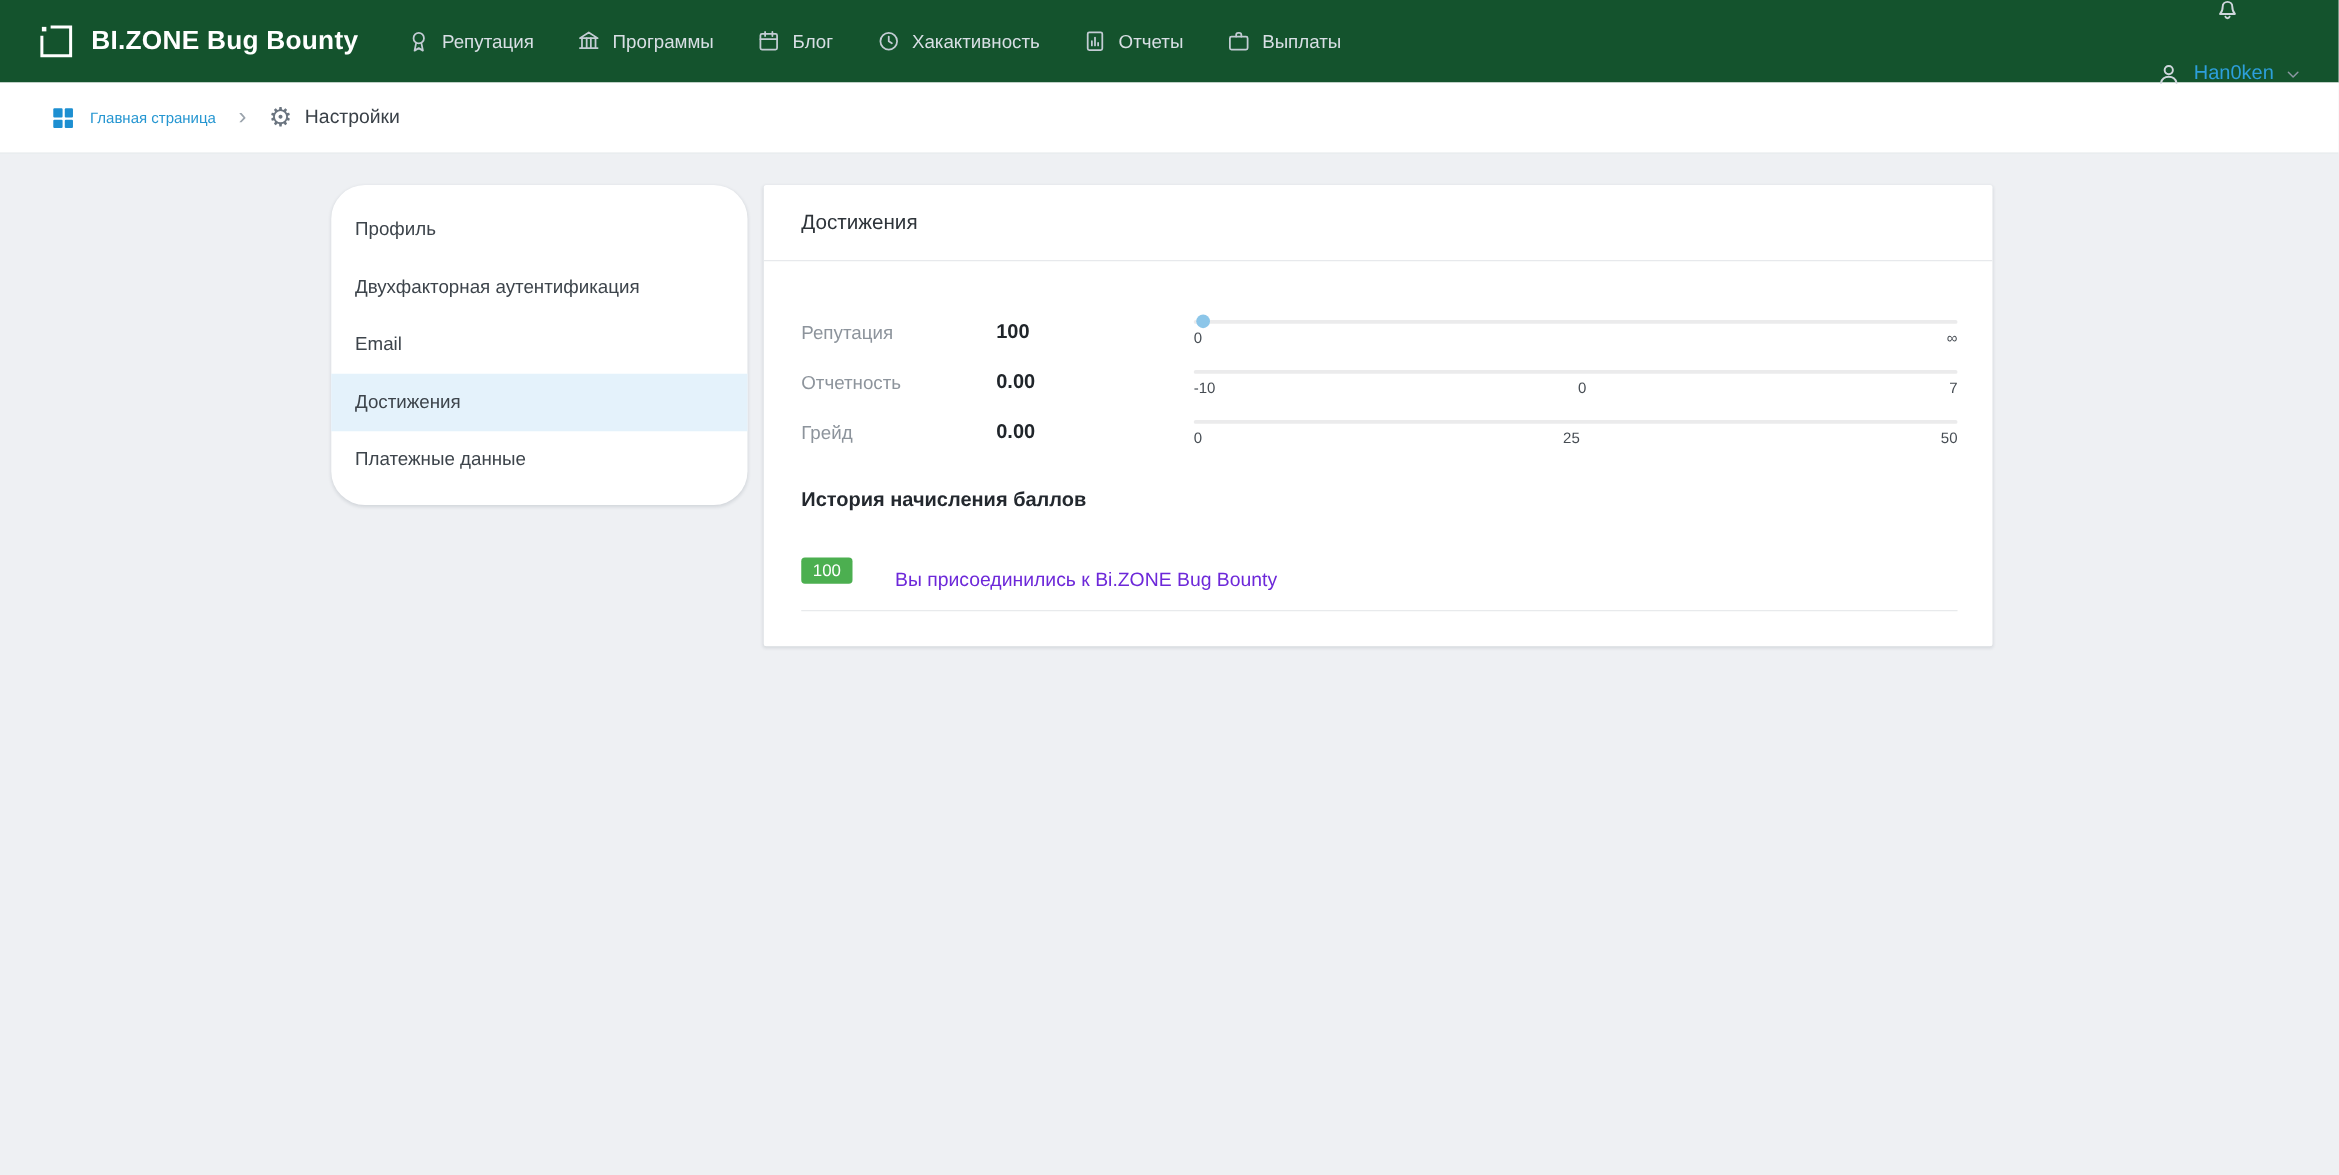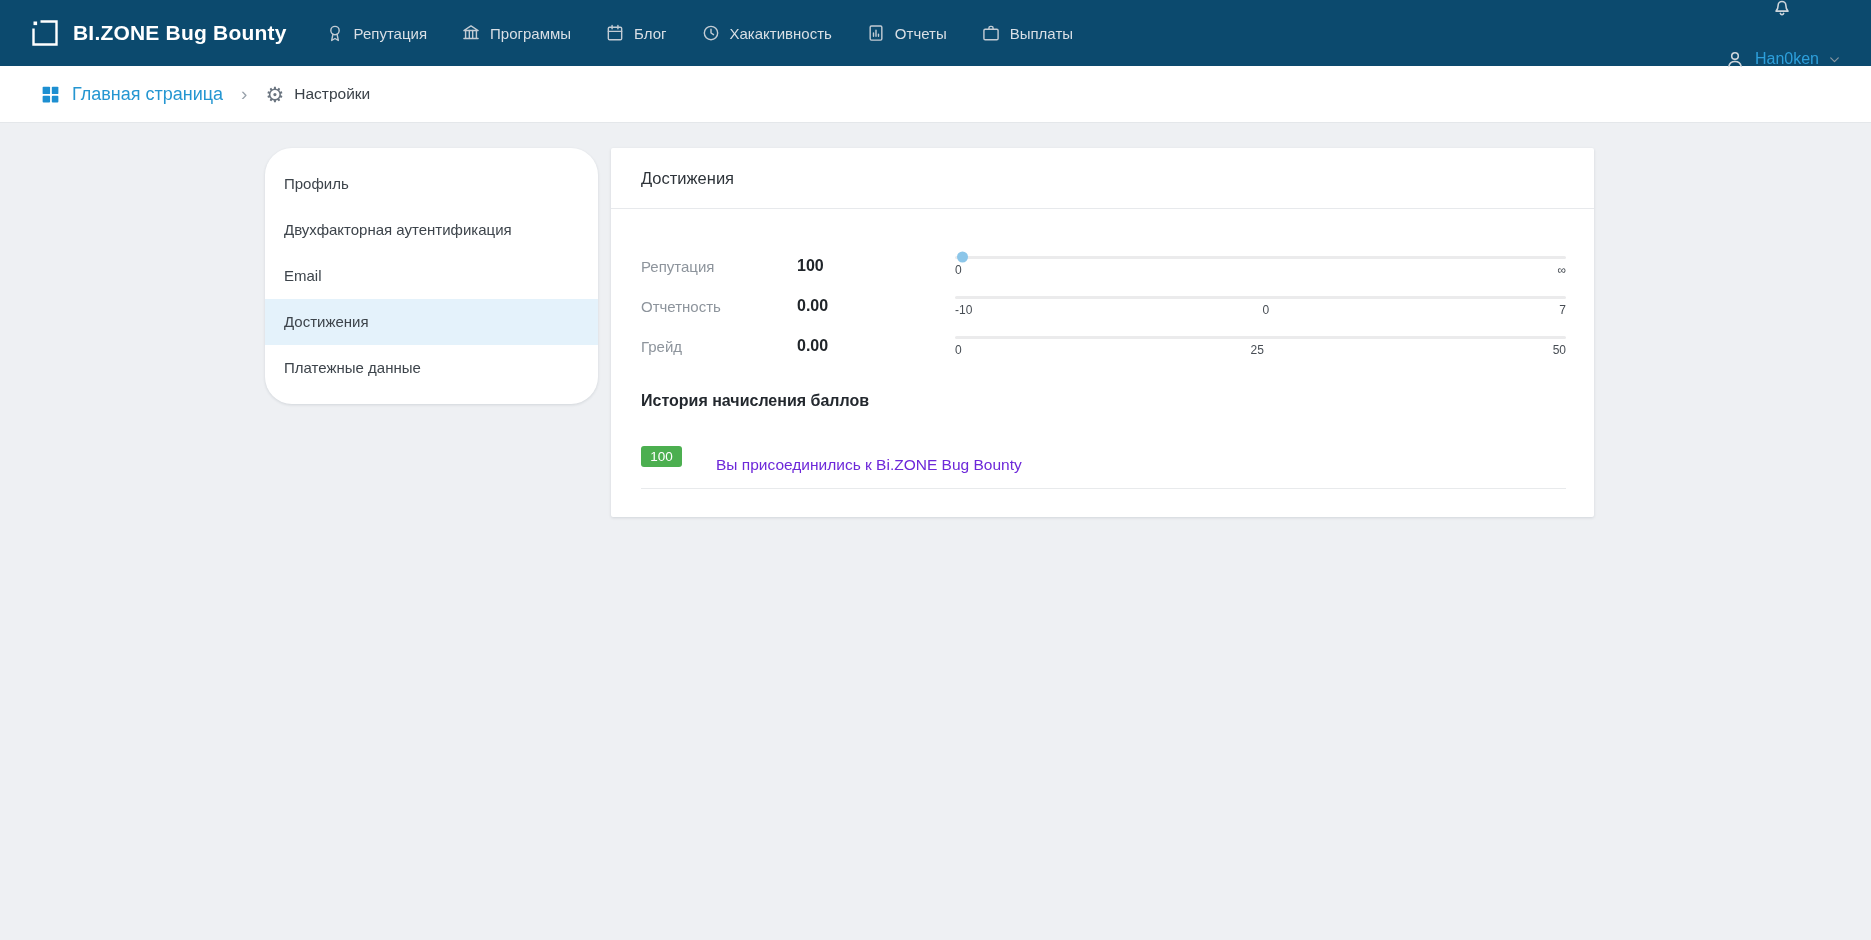--- a/index.html
+++ b/index.html
@@ -7,21 +7,21 @@
   body {
     font-family:"Liberation Sans","DejaVu Sans",sans-serif;
     background:#eef0f3;
     color:#33393f;
   }
   svg { display:block; }
 
   
   .navbar {
     display:flex; align-items:center;
-    height:66px; background:#0c4a6e; padding:0 30px;
+    height:66px; background:#14532d; padding:0 30px;
   }
   .brand { display:flex; align-items:center; gap:13px; cursor:pointer; }
   .brand-text { color:#ffffff; font-size:21px; font-weight:700; letter-spacing:.2px; white-space:nowrap; }
   .nav { display:flex; align-items:center; gap:34px; margin-left:38px; }
   .nav-item {
     display:flex; align-items:center; gap:9px;
     color:#d9dfe5; font-size:15px; cursor:pointer; text-decoration:none; white-space:nowrap;
   }
   .nav-item .nav-ic { color:#c3ccd4; }
   .nav-right { margin-left:auto; display:flex; align-items:center; gap:30px;flex-direction:column; }
@@ -29,21 +29,21 @@
   .user { display:flex; align-items:center; gap:9px; cursor:pointer; }
   .user-ic { color:#cfd6dc; }
   .user-name { color:#2d9fdb; font-size:16px; }
   .chev { color:#8b97a2; }
 
   
   .breadcrumb {
     height:57px; background:#ffffff; border-bottom:1px solid #e4e7ea;
     display:flex; align-items:center; padding:0 40px; gap:12px;
   }
-  .crumb-home { display:flex; align-items:center; gap:11px; color:#2596d1; font-size:18px; cursor:pointer; }
+  .crumb-home { display:flex; align-items:center; gap:11px; color:#2596d1; font-size:12px; cursor:pointer; }
   .crumb-sep { color:#9aa3ac; font-size:19px; margin:0 6px; }
   .crumb-current { display:flex; align-items:center; gap:10px; color:#3a4148; font-size:15.5px; }
   .gear-glyph { color:#6b7580; font-size:21px; line-height:1; }
 
   
   .main { display:flex; align-items:flex-start; gap:13px; padding:25px 0 0 265px; }
   .card { background:#ffffff; border-radius:2px; box-shadow:0 1px 3px rgba(27,42,57,.13); }
 
   .menu { width:333px; padding:13px 0;border-radius:27px; }
   .menu-item {

